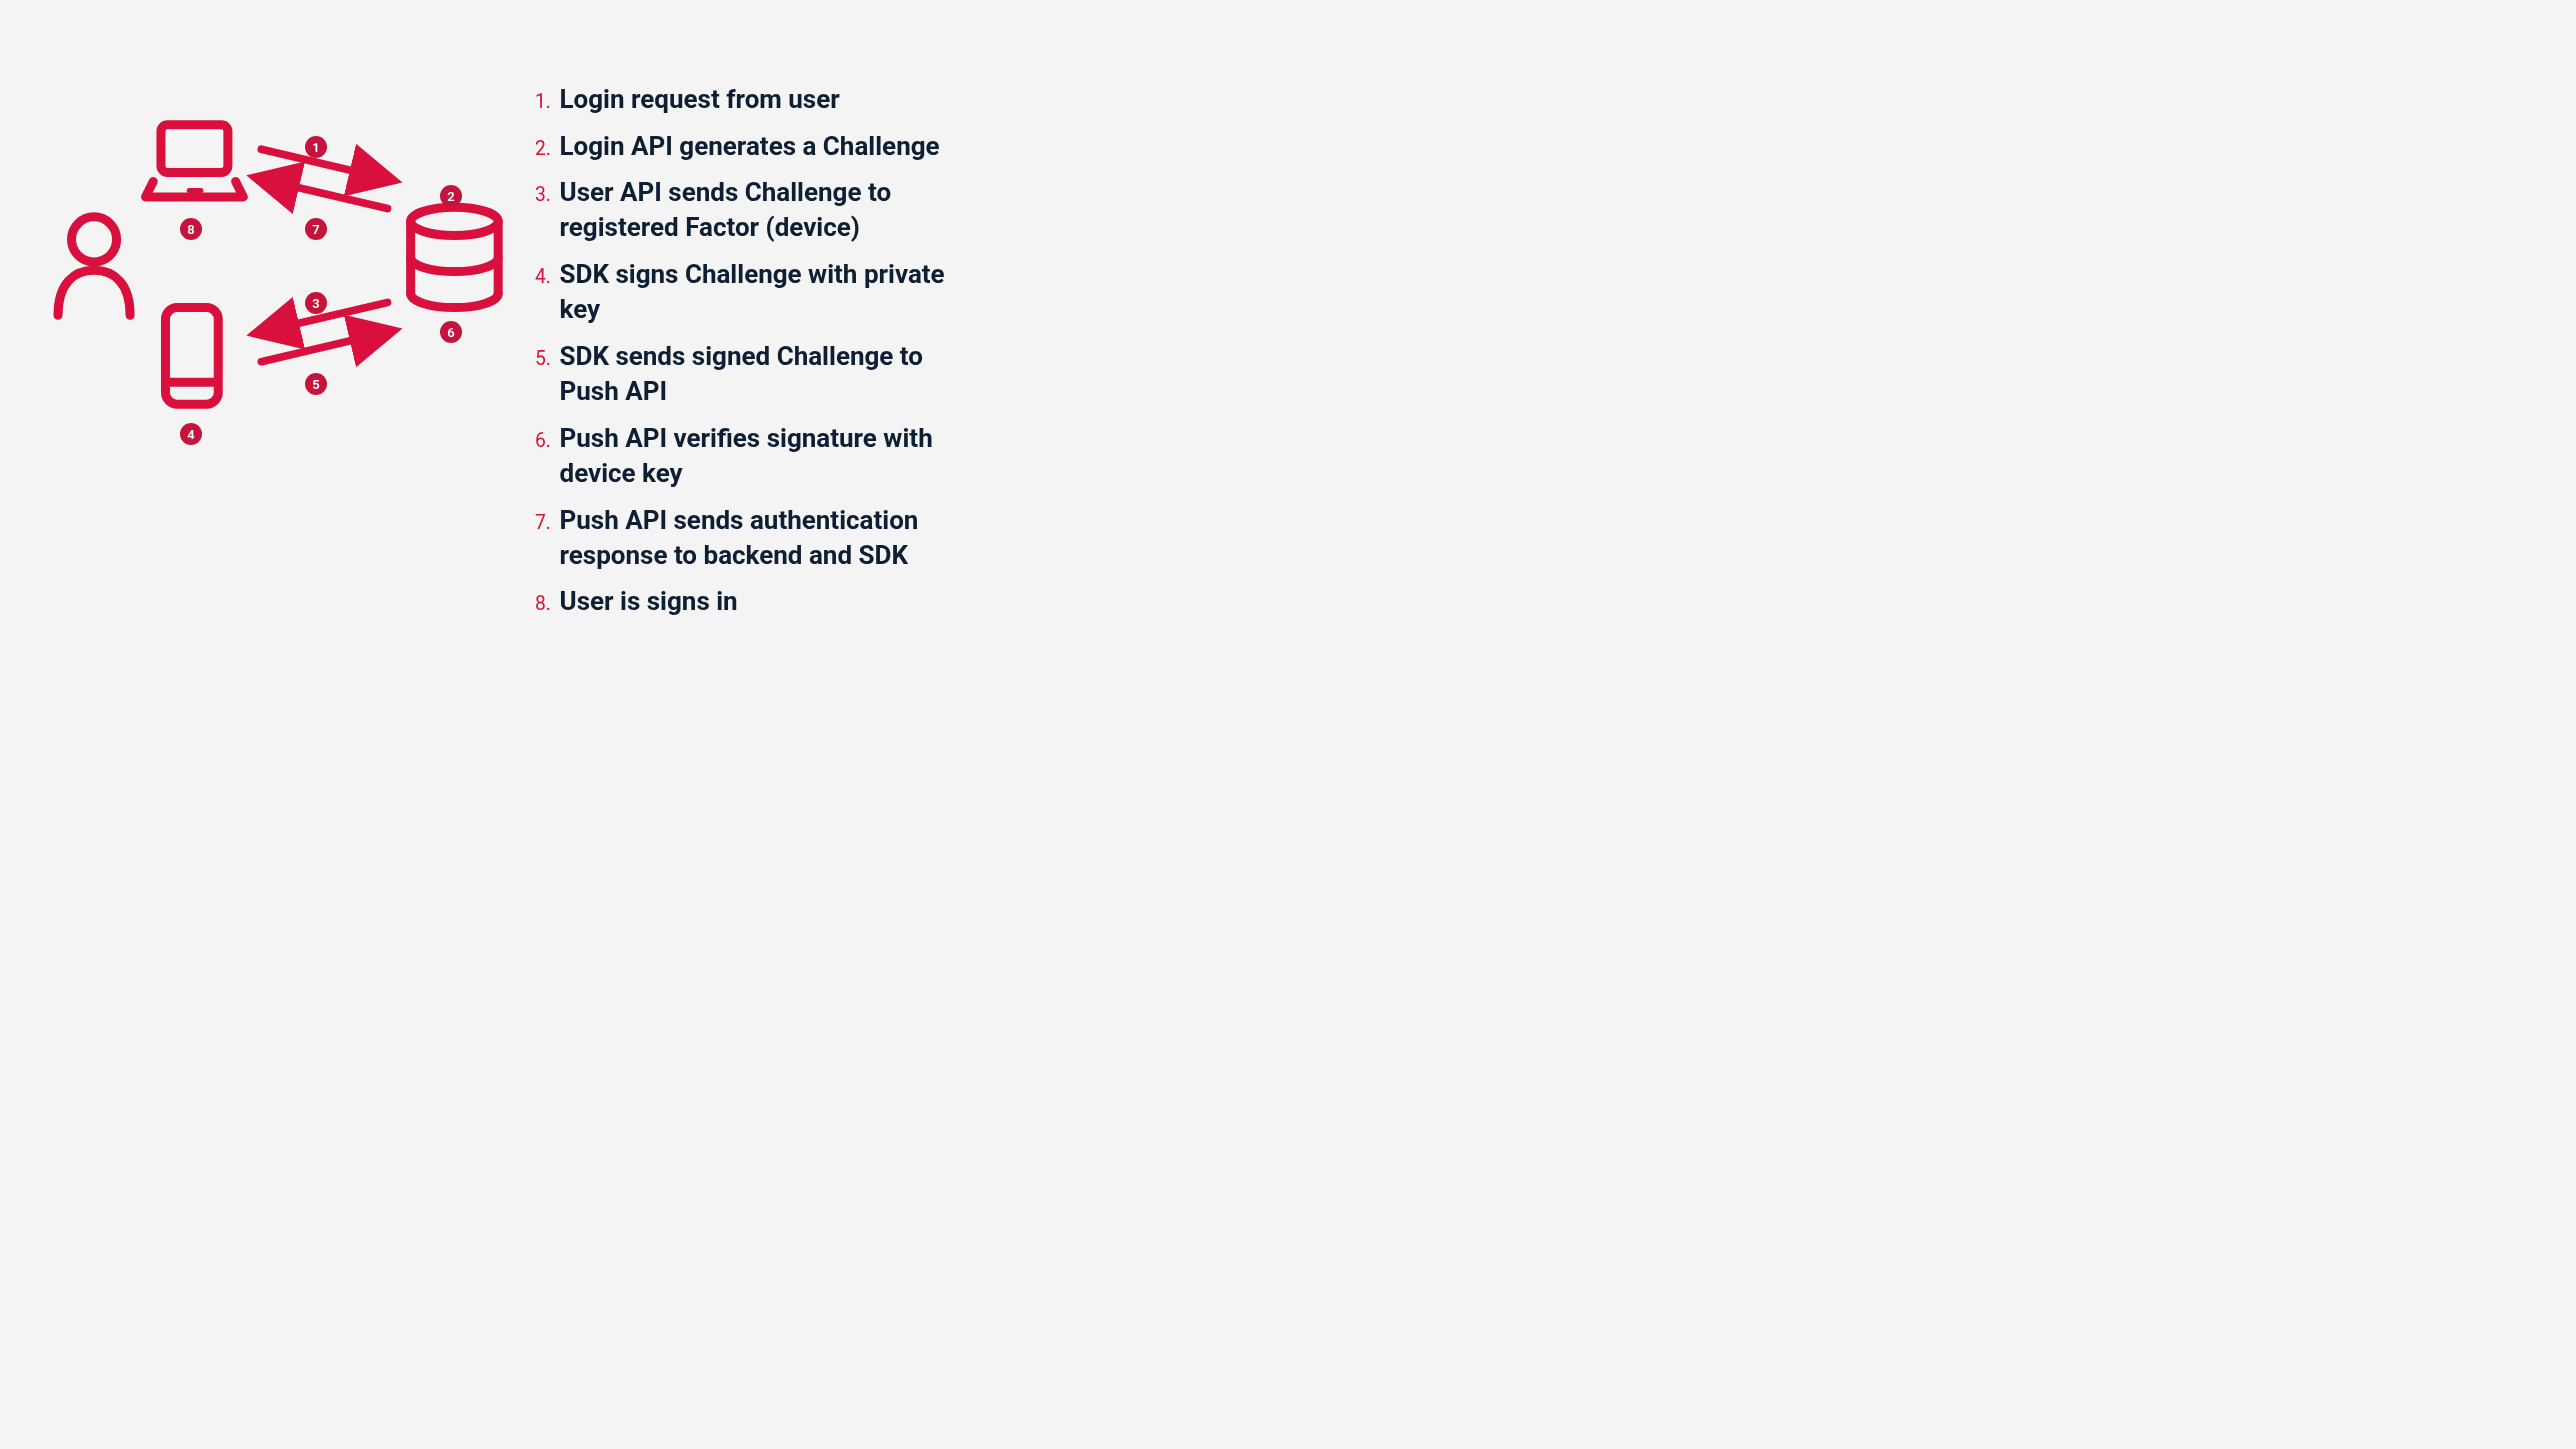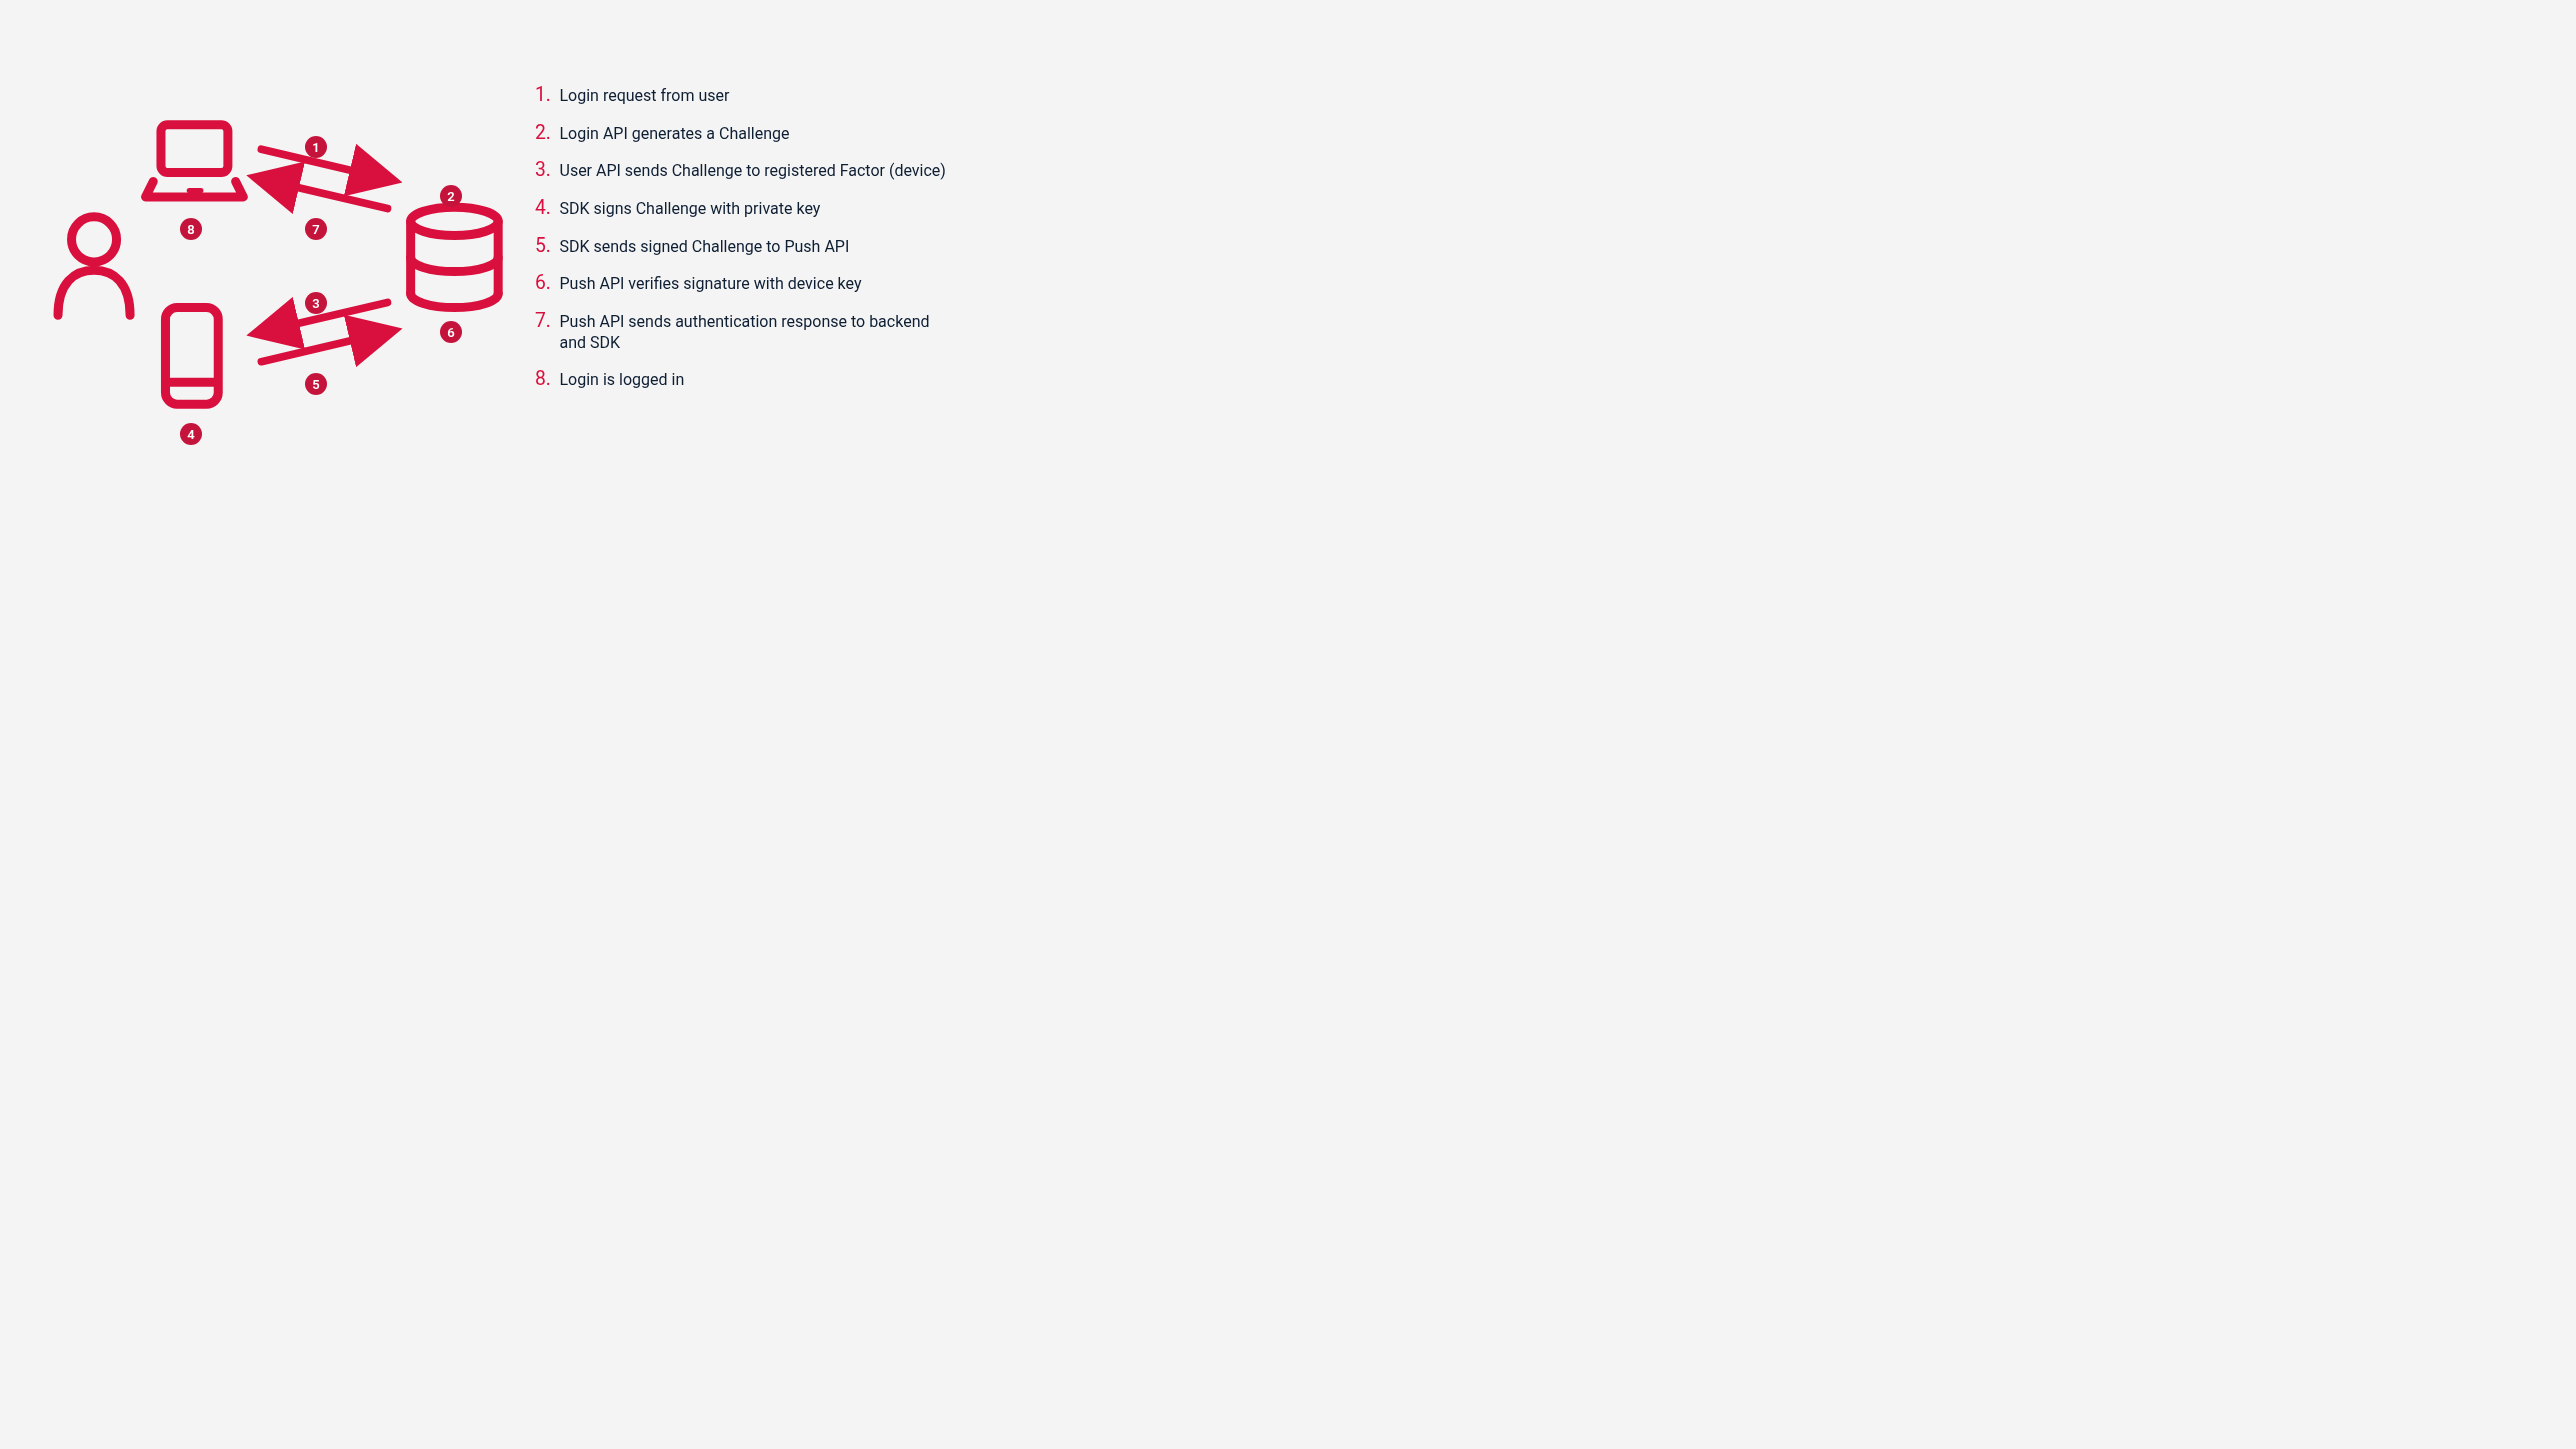--- a/index.html
+++ b/index.html
@@ -30,22 +30,22 @@
   }
   .legend-num {
     color: #d9103d;
     font-size: 19.3px;
     font-weight: 400;
     width: 24.5px;
     flex-shrink: 0;
   }
   .legend-text {
     color: #0e1e33;
-    font-size: 16px;
-    font-weight: 400;
+    font-size: 26px;
+    font-weight: 700;
   }
   .badge {
     position: absolute;
     width: 22px;
     height: 22px;
     border-radius: 50%;
     background: #c4143b;
     color: #fff;
     font-size: 13px;
     font-weight: 600;
@@ -138,18 +138,18 @@
     <div class="legend-item">
       <span class="legend-num">6.</span>
       <span class="legend-text">Push API verifies signature with device key</span>
     </div>
     <div class="legend-item">
       <span class="legend-num">7.</span>
       <span class="legend-text">Push API sends authentication response to backend and SDK</span>
     </div>
     <div class="legend-item">
       <span class="legend-num">8.</span>
-      <span class="legend-text">Login is logged in</span>
+      <span class="legend-text">User is signs in</span>
     </div>
   </div>
 
 </div>
 
 
 </body></html>

